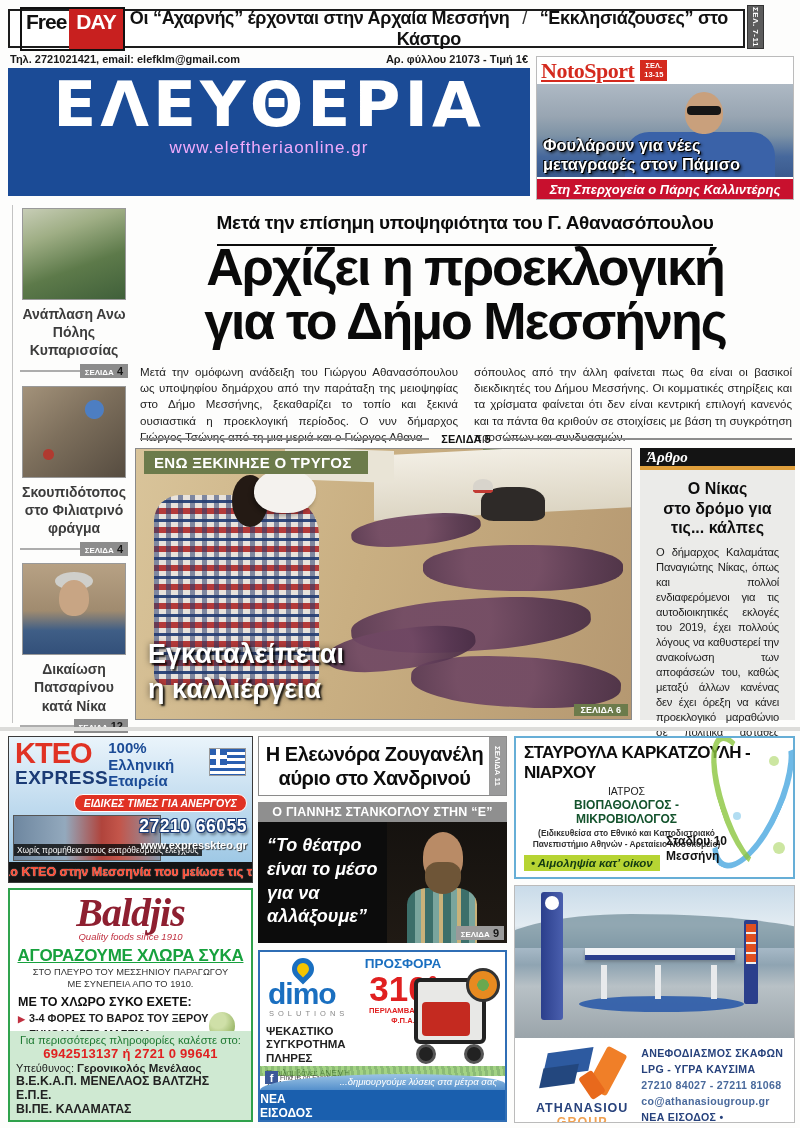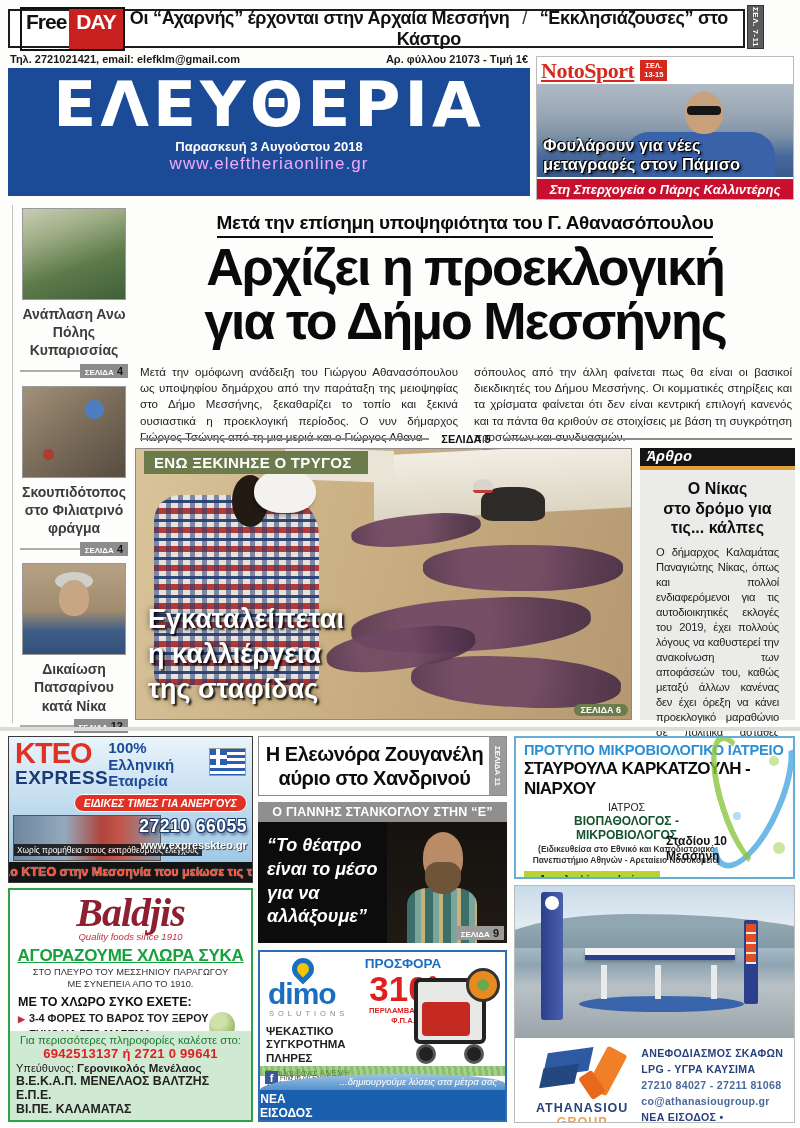--- a/index.html
+++ b/index.html
@@ -62,21 +62,21 @@
   .sb-caption { text-align:center; font-size:14px; font-weight:bold; color:#3c3c3c; line-height:1.3; margin-top:5px; }
   .sb-pagerow { display:flex; align-items:center; margin-top:4px; height:15px; }
   .sb-line { flex:1; height:2px; background:#adadad; }
   .sb-badge { background:#8c8c8c; padding:1px 5px; display:flex; align-items:baseline; }
   .sb-badge .lbl { color:#fff; font-size:8px; font-weight:bold; }
   .sb-badge .num { color:#151515; font-size:11px; font-weight:bold; margin-left:3px; }
 
   
   .kicker { left:135px; top:212px; width:660px; text-align:center; }
   .kicker span { display:inline-block; font-size:19px; font-weight:bold; color:#0c0c0c;
-                 border-bottom:2px solid #0c0c0c; padding-bottom:2px; letter-spacing:-0.3px; }
+                 border-bottom:2px solid #0c0c0c; padding-bottom:10px; letter-spacing:-0.3px; }
   .headline { left:135px; top:240px; width:660px; text-align:center; font-size:52px; font-weight:bold;
               color:#0a0a0a; letter-spacing:-2px; line-height:1.04; }
   .lead-body { left:140px; top:364px; width:652px; display:flex; gap:16px; }
   .lead-col { flex:1; font-size:11.6px; line-height:1.4; text-align:justify; color:#1e1e1e; }
   .page5 { left:140px; top:433px; width:652px; display:flex; align-items:center; }
   .page5 .ln { flex:1; height:2px; background:#8d8d8d; }
   .page5 .lb { font-size:11px; font-weight:bold; color:#111; margin:0 12px; }
 
   
   .mainphoto { left:135px; top:448px; width:497px; height:272px; border:1px solid #8a8a8a; overflow:hidden;
@@ -95,26 +95,26 @@
                  repeating-linear-gradient(90deg, rgba(40,60,110,.55) 0 5px, rgba(255,255,255,0) 5px 12px),
                  repeating-linear-gradient(0deg, #b43a3a 0 6px, #e8e2dc 6px 11px, #31497c 11px 14px, #e8e2dc 14px 19px); }
   .mp-cap { position:absolute; left:118px; top:20px; width:62px; height:44px; border-radius:50% 50% 45% 45%; background:#f4f2ee; box-shadow:-2px 3px 4px rgba(0,0,0,.3); }
   .mp-hair { position:absolute; left:96px; top:26px; width:36px; height:52px; border-radius:50%; background:#241a14; }
   .mp-worker2 { position:absolute; right:86px; top:38px; width:64px; height:34px; border-radius:40% 40% 20% 20%; background:#2e2a28; }
   .mp-cap2 { position:absolute; right:138px; top:30px; width:20px; height:14px; border-radius:50% 50% 20% 20%; background:#d8d4cc; border-bottom:3px solid #c23b34; }
   .mp-ribbon { position:absolute; top:2px; left:8px; background:#6c7b4b; color:#fff; font-size:15px; font-weight:bold;
                padding:3px 16px 3px 10px; letter-spacing:0.3px; }
   .mp-overlay { position:absolute; left:12px; bottom:12px; color:#fff; font-size:27px; font-weight:bold; line-height:1.3;
                 text-shadow:2px 2px 2px rgba(0,0,0,.85), 0 0 6px rgba(0,0,0,.5); }
-  .mp-badge { position:absolute; right:3px; bottom:3px; background:#6c7b4b; color:#fff; font-size:9px; font-weight:bold; padding:1px 7px;border-radius:6px; }
+  .mp-badge { position:absolute; right:3px; bottom:3px; background:#6c7b4b; color:#fff; font-size:9px; font-weight:bold; padding:1px 7px; }
 
   
   .arthro { left:640px; top:448px; width:155px; height:272px; background:#ebebe9; }
   .ar-head { height:22px; background:#141414; border-bottom:4px solid #df9f3c; color:#fff;
-             font-family:Liberation Mono, monospace; font-style:italic; font-weight:bold; font-size:15px;
+             font-family:Liberation Serif, serif; font-style:italic; font-weight:bold; font-size:15px;
              padding:1px 0 0 7px; }
   .ar-title { text-align:center; font-weight:bold; font-size:16px; line-height:1.22; color:#0d0d0d; margin:9px 4px 7px; }
   .ar-body { padding:0 16px; font-size:11.2px; line-height:1.34; text-align:justify; color:#1e1e1e; letter-spacing:-0.2px; }
   .ar-footline { border-top:2px solid #9a9a9a; margin:7px 8px 0; }
   .ar-page { text-align:right; font-size:11px; font-weight:bold; font-style:italic; color:#111; padding:3px 10px 0; }
 
   .middiv { top:727px; left:0; width:800px; height:4px; background:#dcdcda; }
 
   
   .kteo { left:8px; top:736px; width:245px; height:147px; border:1px solid #3a3a3a; overflow:hidden;
@@ -284,21 +284,20 @@
   </div>
   <div class="abs vbadge-top">ΣΕΛ. 7-11</div>
 
   <div class="abs infoline">
     <span>Τηλ. 2721021421, email: elefklm@gmail.com</span>
     <span>Αρ. φύλλου 21073  -  Τιμή 1€</span>
   </div>
 
   <div class="abs masthead">
     <div class="masthead-title">ΕΛΕΥΘΕΡΙΑ</div>
-    <div class="masthead-date">Παρασκευή 3 Αυγούστου 2018</div>
     <div class="masthead-url">www.eleftheriaonline.gr</div>
   </div>
 
   <div class="abs notosport">
     <div class="ns-head">
       <span class="ns-logo">NotoSport</span>
       <span class="ns-badge">
         <span>ΣΕΛ.</span><br>
         <span>13-15</span>
       </span>
@@ -386,21 +385,20 @@
     <div class="mp-grape g5"></div>
     <div class="mp-worker2"></div>
     <div class="mp-cap2"></div>
     <div class="mp-farmer"></div>
     <div class="mp-hair"></div>
     <div class="mp-cap"></div>
     <div class="mp-ribbon">ΕΝΩ ΞΕΚΙΝΗΣΕ Ο ΤΡΥΓΟΣ</div>
     <div class="mp-overlay">
       <div>Εγκαταλείπεται</div>
       <div>η καλλιέργεια</div>
-      <div>της σταφίδας</div>
     </div>
     <div class="mp-badge">ΣΕΛΙΔΑ 6</div>
   </div>
 
   <div class="abs arthro">
     <div class="ar-head">Άρθρο</div>
     <div class="ar-title">
       <div>Ο Νίκας</div>
       <div>στο δρόμο για</div>
       <div>τις... κάλπες</div>
@@ -529,21 +527,20 @@
       <div class="f2">www.dimohellas.gr</div>
     </div>
   </div>
 
   <div class="abs micro">
     <div class="mc-dna1"></div>
     <div class="mc-dna2"></div>
     <div class="mc-dot d1"></div>
     <div class="mc-dot d2"></div>
     <div class="mc-dot d3"></div>
-    <div class="mc-title">ΠΡΟΤΥΠΟ ΜΙΚΡΟΒΙΟΛΟΓΙΚΟ ΙΑΤΡΕΙΟ</div>
     <div class="mc-name">ΣΤΑΥΡΟΥΛΑ ΚΑΡΚΑΤΖΟΥΛΗ - ΝΙΑΡΧΟΥ</div>
     <div class="mc-c">
       <div class="mc-role1">ΙΑΤΡΟΣ</div>
       <div class="mc-role2">ΒΙΟΠΑΘΟΛΟΓΟΣ - ΜΙΚΡΟΒΙΟΛΟΓΟΣ</div>
       <div class="mc-note">
         <div>(Ειδικευθείσα στο Εθνικό και Καποδιστριακό</div>
         <div>Πανεπιστήμιο Αθηνών - Αρεταίειο Νοσοκομείο)</div>
       </div>
     </div>
     <div class="mc-high">• Αιμοληψία κατ’ οίκον</div>

